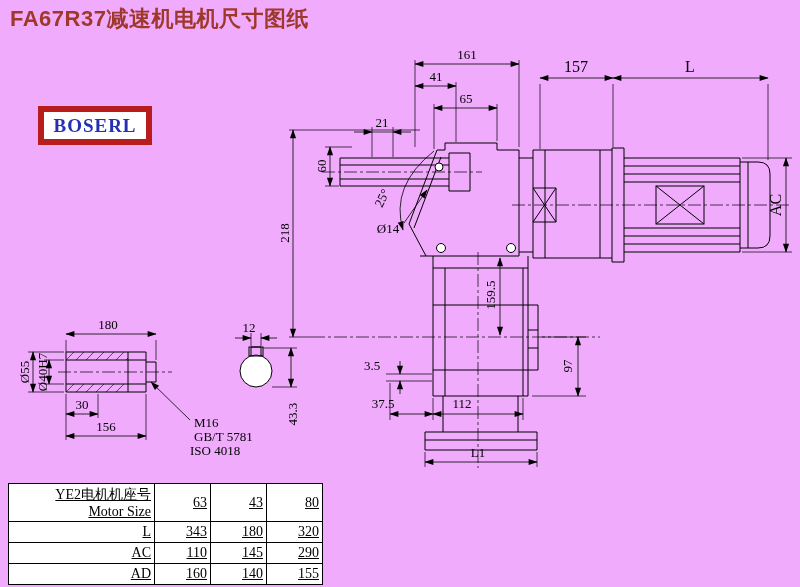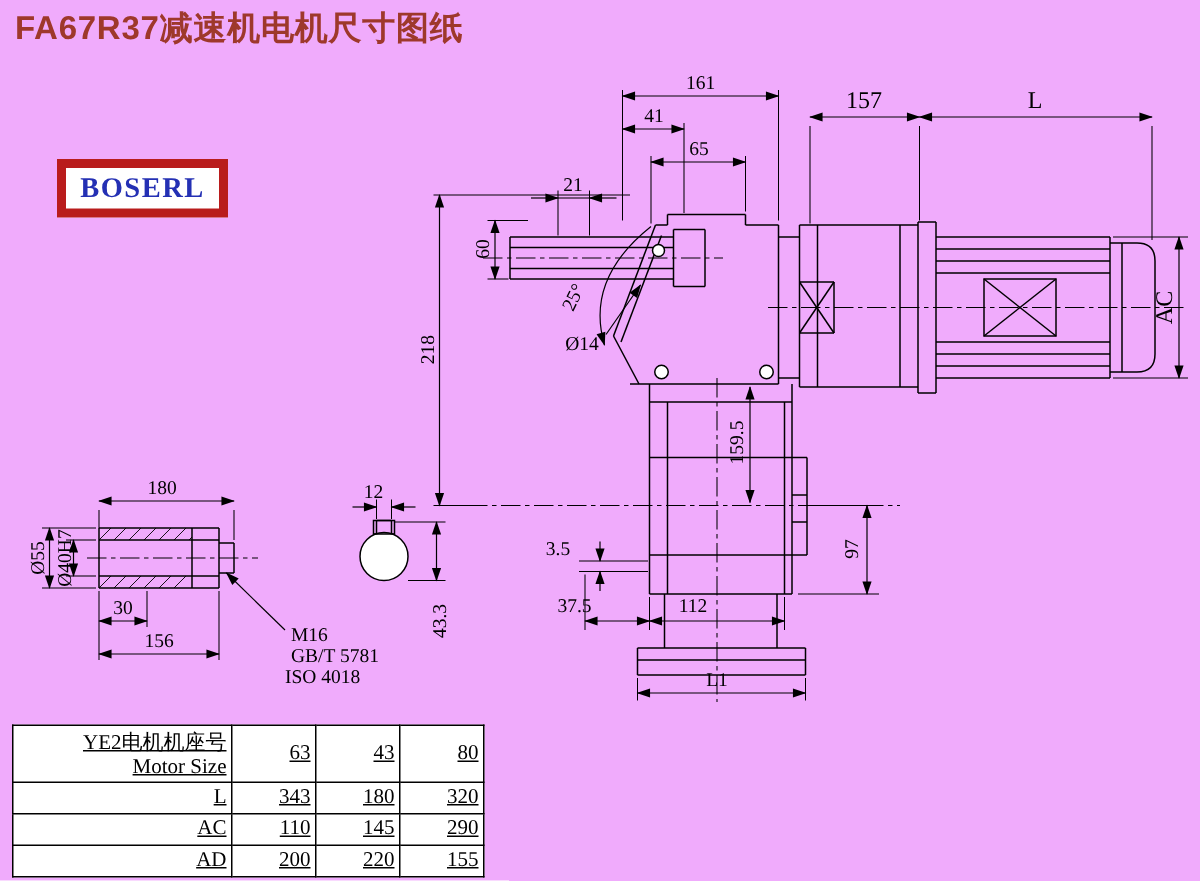--- a/index.html
+++ b/index.html
@@ -279,20 +279,20 @@
         <td>320</td>
       </tr>
       <tr class="rw">
         <td>AC</td>
         <td>110</td>
         <td>145</td>
         <td>290</td>
       </tr>
       <tr class="rw">
         <td>AD</td>
-        <td>200</td>
-        <td>220</td>
+        <td>160</td>
+        <td>140</td>
         <td>155</td>
       </tr>
     </tbody>
   </table>
 
 </div>
 
 </body></html>

